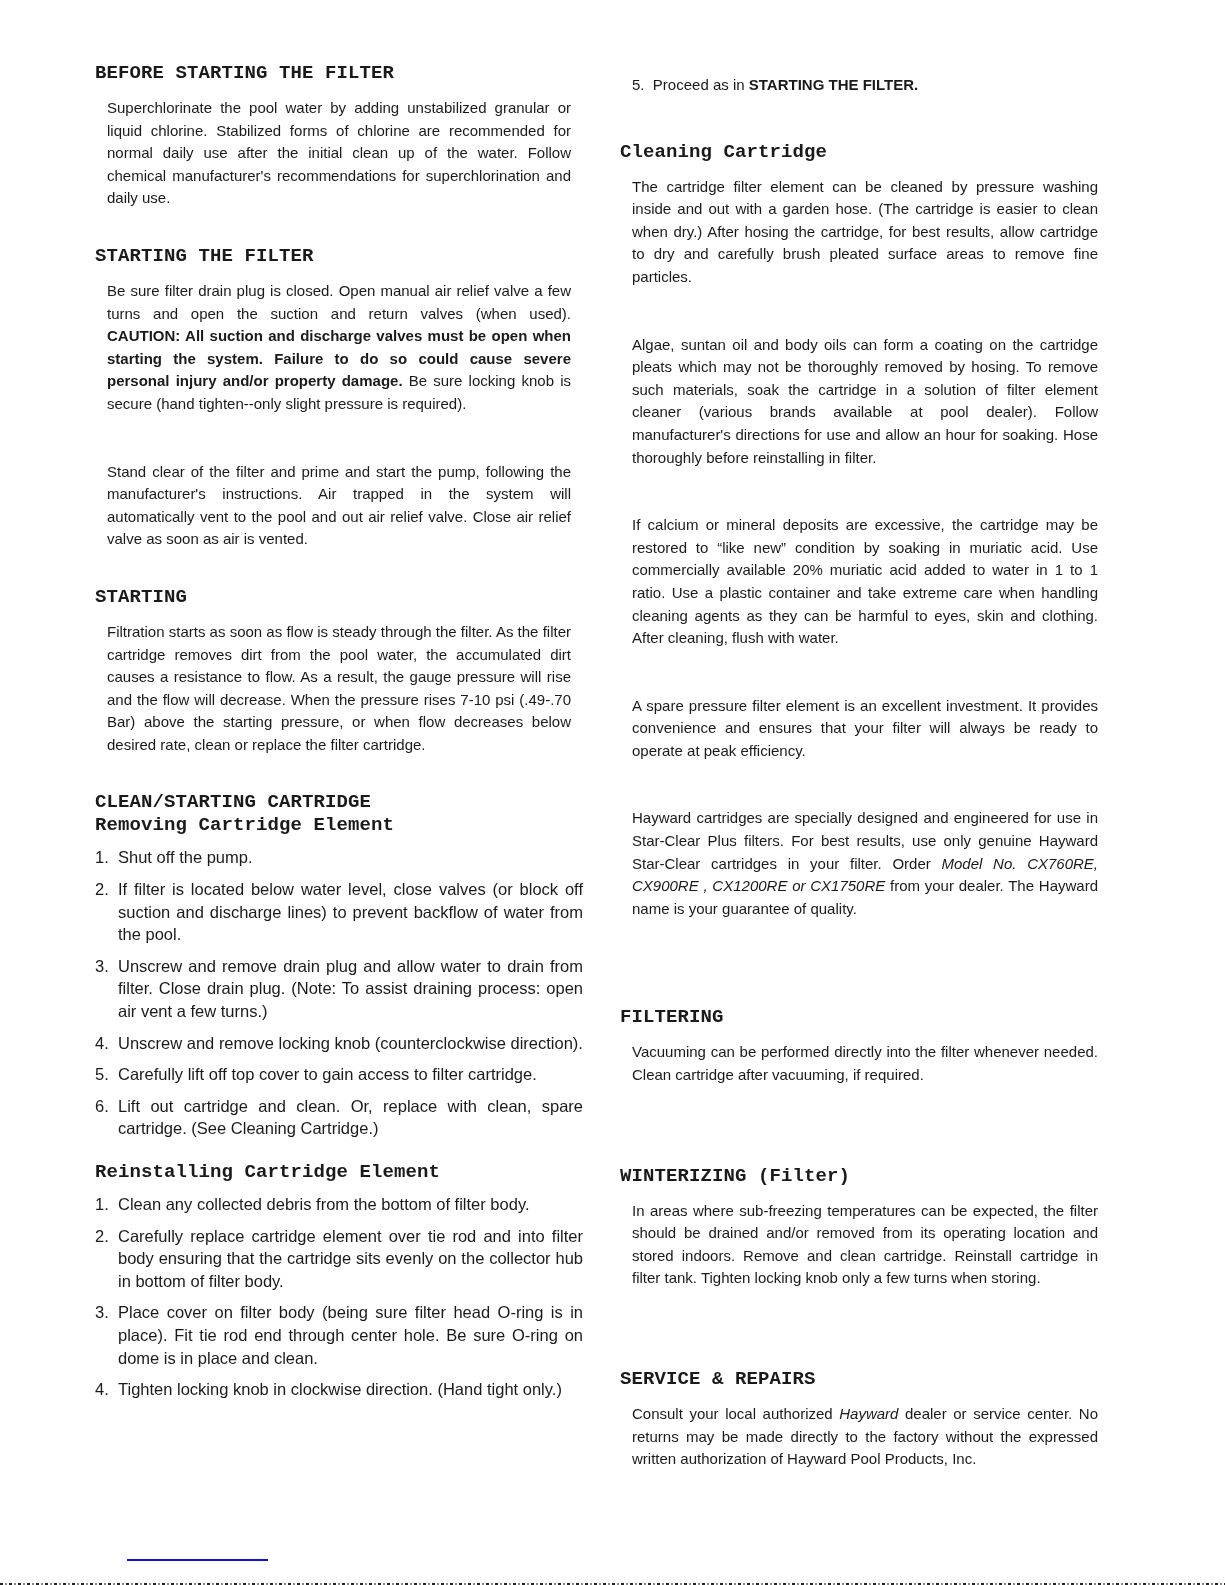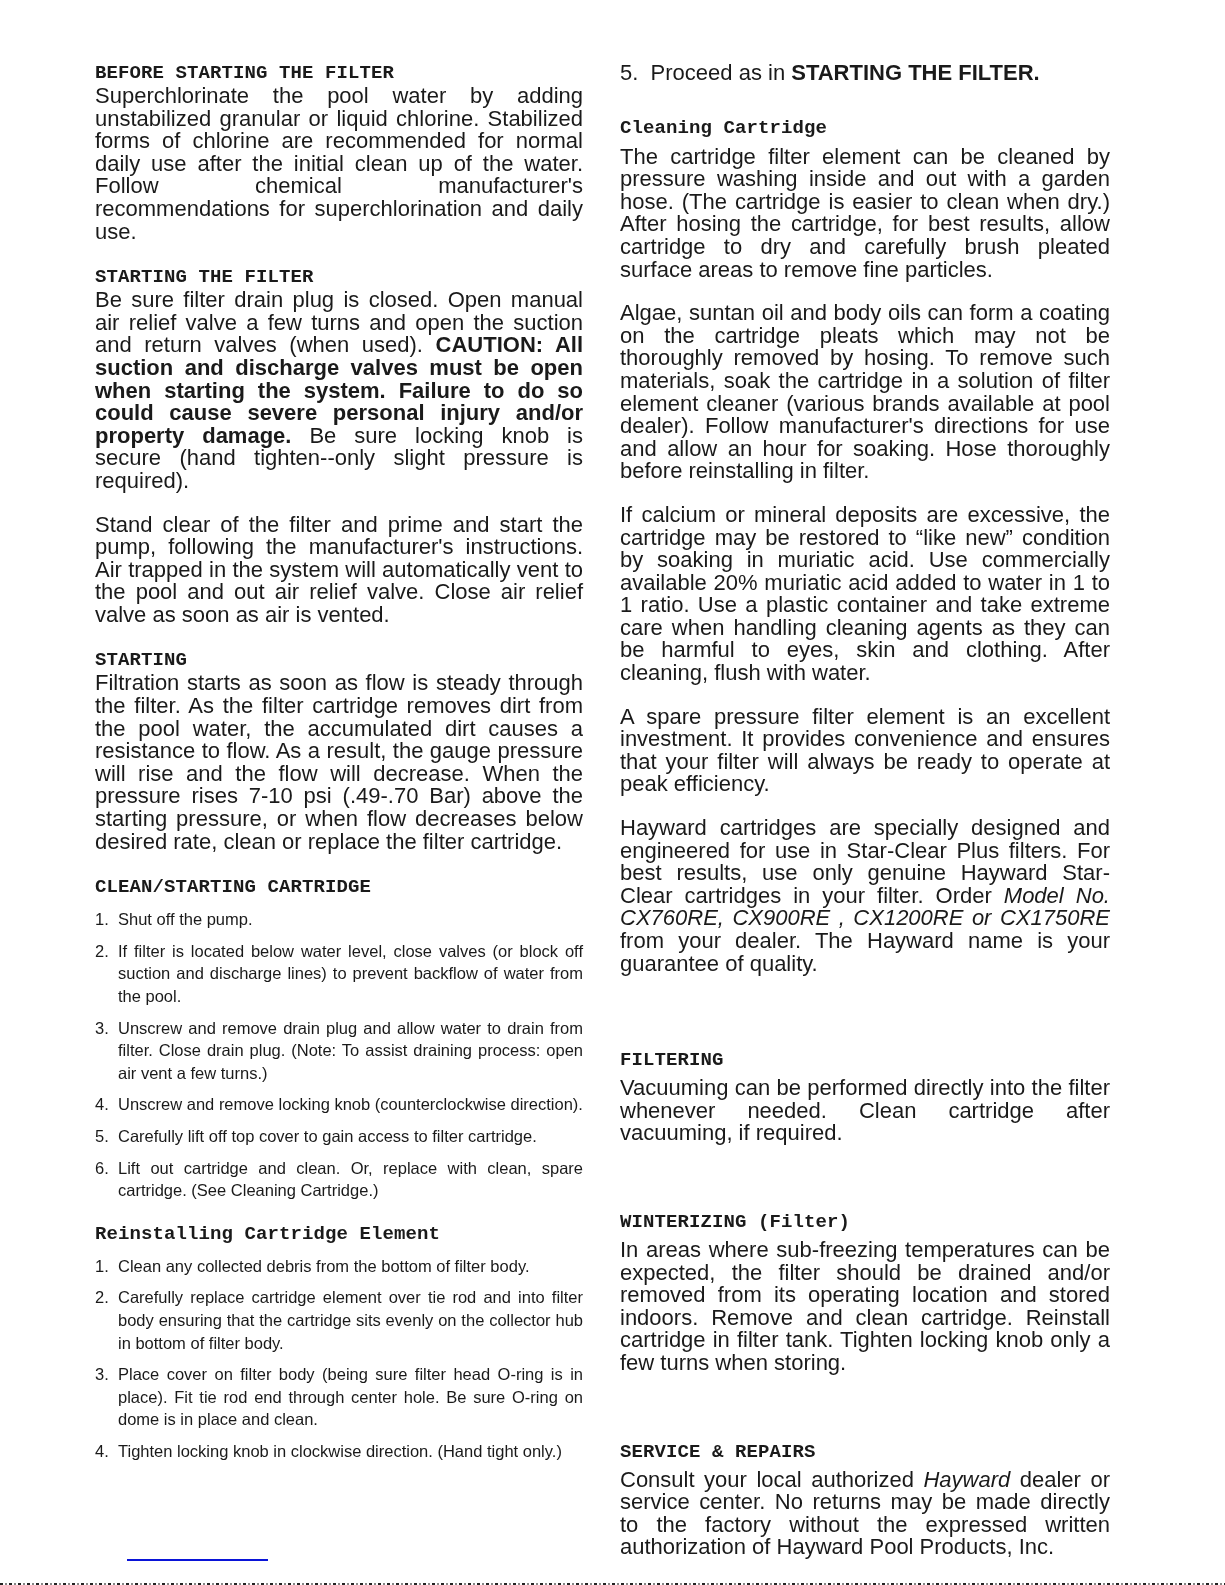--- a/index.html
+++ b/index.html
@@ -2,21 +2,21 @@
 <html><head>
 <meta charset="utf-8">
 <style>
   html, body { margin: 0; padding: 0; background: #ffffff; }
   body { width: 1225px; height: 1585px; position: relative; overflow: hidden;
          font-family: "Liberation Sans", sans-serif; color: #1a1a1a; }
   .col { position: absolute; top: 62px; width: 488px; }
   .col.left { left: 95px; }
   .col.right { left: 620px; width: 490px; }
   .h { font-weight: bold; font-size: 19px; line-height: 23px; margin: 0; letter-spacing: 0.1px; font-family: Liberation Mono, monospace; }
-  p { margin: 0; font-size: 22px; line-height: 22.6px; text-align: justify; }
+  p { margin: 12px; font-size: 15px; line-height: 22.6px; text-align: justify; }
   .gap-s { height: 9px; }
   .gap-m { height: 21px; }
   .gap-l { height: 23px; }
   ol { list-style: none; margin: 0; padding: 0; }
   ol li { position: relative; padding-left: 23px; font-size: 16.5px; line-height: 22.6px;
           text-align: justify; margin-top: 9px; }
   ol li .num { position: absolute; left: 0; top: 0; }
   b { font-weight: bold; }
   i { font-style: italic; }
   .blue-line { position: absolute; left: 127px; top: 1559px; width: 141px; height: 2px; background: #0a14d8; }
@@ -42,20 +42,21 @@
   <div class="gap-l"></div>
 
   <section>
     <h2 class="h">STARTING</h2>
     <p>Filtration starts as soon as flow is steady through the filter. As the filter cartridge removes dirt from the pool water, the accumulated dirt causes a resistance to flow. As a result, the gauge pressure will rise and the flow will decrease. When the pressure rises 7-10 psi (.49-.70 Bar) above the starting pressure, or when flow decreases below desired rate, clean or replace the filter cartridge.</p>
   </section>
   <div class="gap-l"></div>
 
   <section>
     <h2 class="h">CLEAN/STARTING CARTRIDGE</h2>
+    <h3 class="h">Removing Cartridge Element</h3>
     <ol>
       <li><span class="num">1.</span><span>Shut off the pump.</span></li>
       <li><span class="num">2.</span><span>If filter is located below water level, close valves (or block off suction and discharge lines) to prevent backflow of water from the pool.</span></li>
       <li><span class="num">3.</span><span>Unscrew and remove drain plug and allow water to drain from filter. Close drain plug. (Note: To assist draining process: open air vent a few turns.)</span></li>
       <li><span class="num">4.</span><span>Unscrew and remove locking knob (counterclockwise direction).</span></li>
       <li><span class="num">5.</span><span>Carefully lift off top cover to gain access to filter cartridge.</span></li>
       <li><span class="num">6.</span><span>Lift out cartridge and clean. Or, replace with clean, spare cartridge. (See Cleaning Cartridge.)</span></li>
     </ol>
   </section>
   <div class="gap-m"></div>

